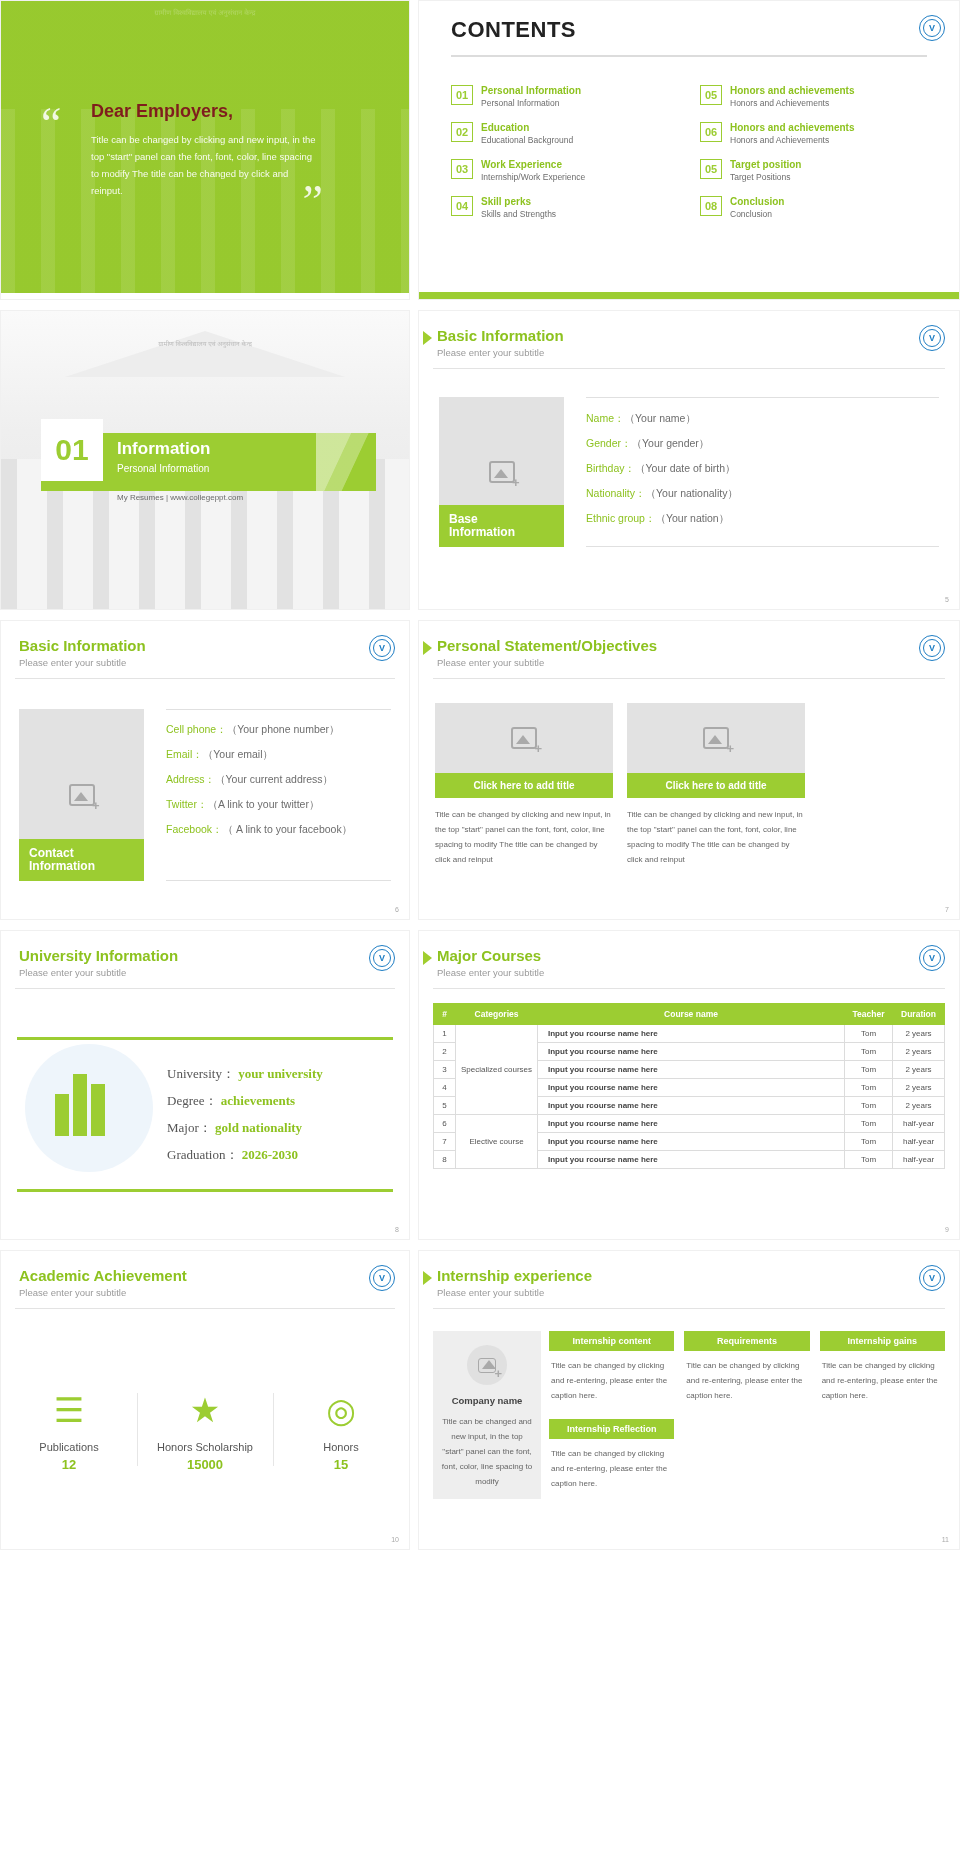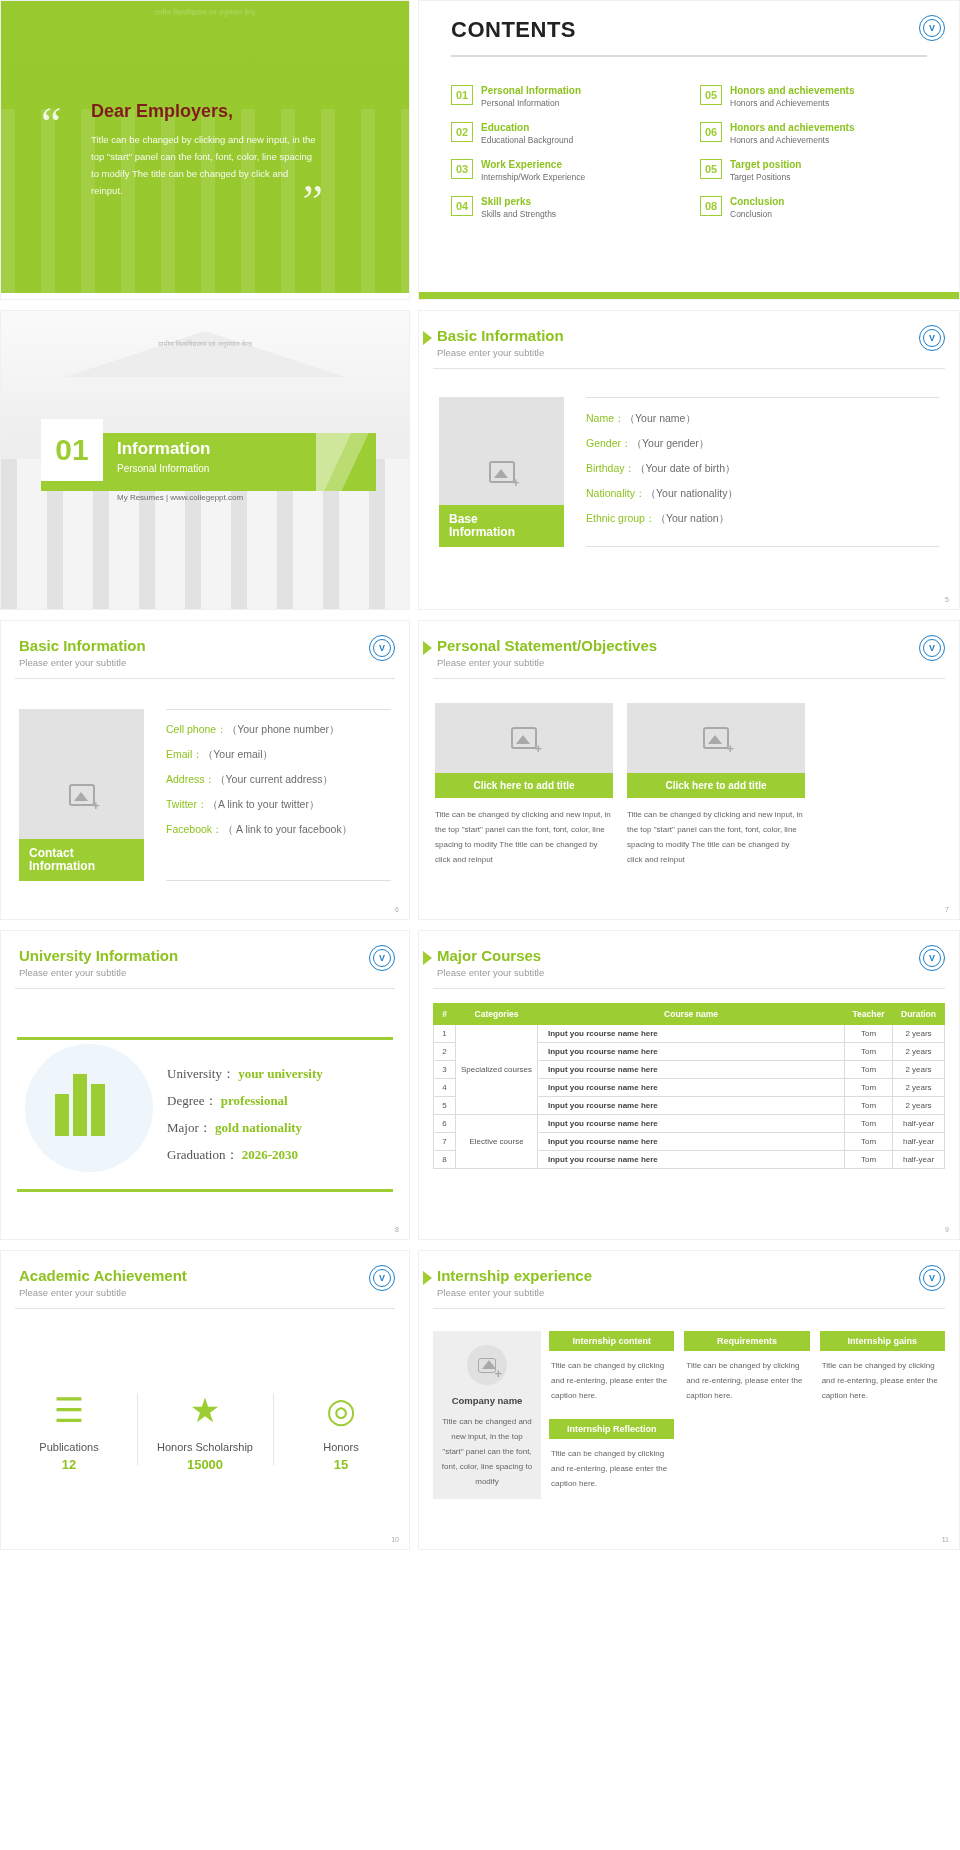--- a/index.html
+++ b/index.html
@@ -416,21 +416,21 @@
     <div class="hr-line"></div>
 
     <div class="uni-box" style="margin-top:48px;font-family:Liberation Serif, serif;">
       <div class="uni-circle"></div>
       <div class="uni-bld">
         <span style="height:42px"></span>
           <span style="height:62px"></span>
           <span style="height:52px"></span>
       </div>
       <div class="uni-row"><span>University：</span> <b>your university</b></div>
-      <div class="uni-row"><span>Degree：</span> <b>professional</b></div>
+      <div class="uni-row"><span>Degree：</span> <b>achievements</b></div>
       <div class="uni-row"><span>Major：</span> <b>gold nationality</b></div>
       <div class="uni-row"><span>Graduation：</span> <b>2026-2030</b></div>
     </div>
     <div class="pagenum">8</div>
   </div>
 
   <div class="slide" style="height:310px;">
     <div class="sld-head">
       <div class="arrow"></div>
       <div class="sld-title">Major Courses</div>

